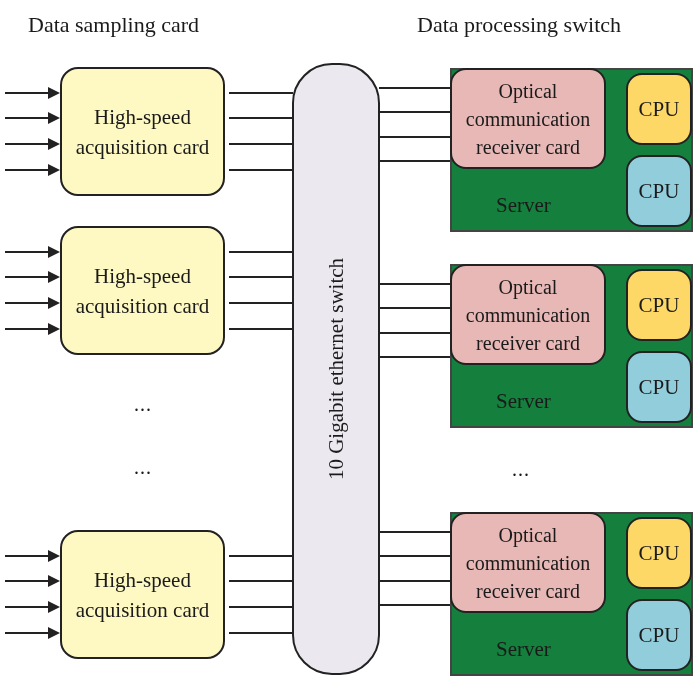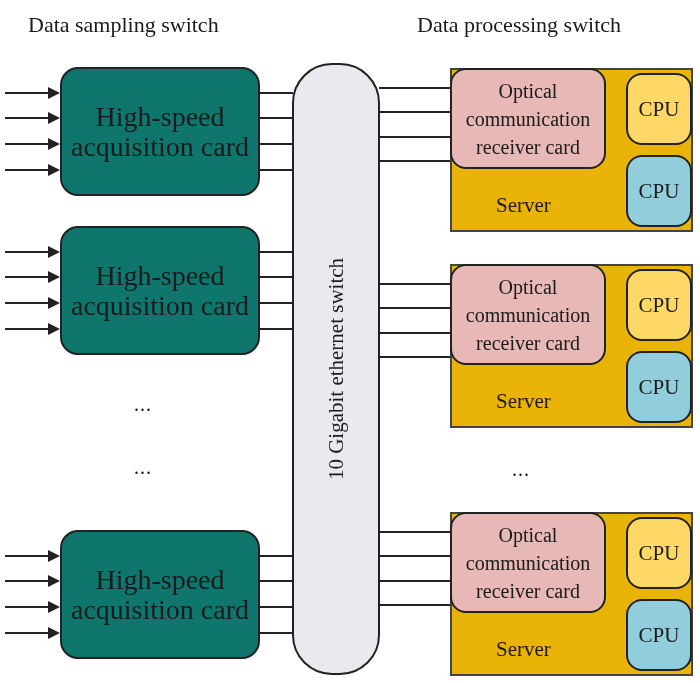--- a/index.html
+++ b/index.html
@@ -1,29 +1,29 @@
 <!DOCTYPE html>
 <html><head>
 <meta charset="utf-8">
 <style>
   html, body { margin:0; padding:0; background:#ffffff; }
   body { width:700px; height:683px; position:relative; overflow:hidden;
          font-family:"Liberation Serif", "DejaVu Serif", serif; color:#1a1a1a; }
   svg { position:absolute; left:0; top:0; }
   .heading { position:absolute; font-size:22px; white-space:nowrap; }
-  .acq { position:absolute; left:60px; width:200px; height:129px; box-sizing:border-box;
-         background:#0f766e; border:2px solid #222; border-radius:18px;
+  .acq { position:absolute; left:60px; width:165px; height:129px; box-sizing:border-box;
+         background:#fef9c3; border:2px solid #222; border-radius:18px;
          display:flex; flex-direction:column; align-items:center; justify-content:center;
-         font-size:28px; line-height:30px; text-align:center; }
+         font-size:21px; line-height:30px; text-align:center; }
   .switch { position:absolute; left:292px; top:63px; width:88px; height:612px; box-sizing:border-box;
             background:#ece8f0; border:2px solid #222; border-radius:40px; }
   .switch-label { position:absolute; left:50%; top:50%; transform:translate(-50%,-50%) rotate(-90deg);
                   white-space:nowrap; font-size:21px; }
   .server { position:absolute; left:450px; width:243px; height:164px; box-sizing:border-box;
-            background:#eab308; border:2px solid #444; }
+            background:#15803d; border:2px solid #444; }
   .optical { position:absolute; left:-2px; top:-2px; width:156px; height:101px; box-sizing:border-box;
              background:#e8b8b6; border:2px solid #222; border-radius:16px;
              display:flex; flex-direction:column; align-items:center; justify-content:center;
              font-size:20px; line-height:28px; text-align:center; }
   .server-label { position:absolute; left:8px; bottom:12px; font-size:21px;margin-left:36px; }
   .cpu { position:absolute; left:174px; width:66px; height:72px; box-sizing:border-box;
          border:2px solid #222; border-radius:16px; display:flex; align-items:center; justify-content:center;
          font-size:21px; }
   .cpu.a { top:3px; background:#fdd866; }
   .cpu.b { top:85px; background:#92cddc; }
@@ -76,21 +76,21 @@
     <line x1="379" y1="284" x2="450" y2="284" stroke="#222222" stroke-width="2"></line>
     <line x1="379" y1="308" x2="450" y2="308" stroke="#222222" stroke-width="2"></line>
     <line x1="379" y1="333" x2="450" y2="333" stroke="#222222" stroke-width="2"></line>
     <line x1="379" y1="357" x2="450" y2="357" stroke="#222222" stroke-width="2"></line>
     <line x1="379" y1="532" x2="450" y2="532" stroke="#222222" stroke-width="2"></line>
     <line x1="379" y1="556" x2="450" y2="556" stroke="#222222" stroke-width="2"></line>
     <line x1="379" y1="581" x2="450" y2="581" stroke="#222222" stroke-width="2"></line>
     <line x1="379" y1="605" x2="450" y2="605" stroke="#222222" stroke-width="2"></line>
   </svg>
 
-<div class="heading" style="left:28px; top:12px;">Data sampling switch</div>
+<div class="heading" style="left:28px; top:12px;">Data sampling card</div>
 <div class="heading" style="left:417px; top:12px;">Data processing switch</div>
 
 <div class="acq" style="top:67px;">
   <span>High-speed</span>
   <span>acquisition card</span>
 </div>
 <div class="acq" style="top:226px;">
   <span>High-speed</span>
   <span>acquisition card</span>
 </div>

